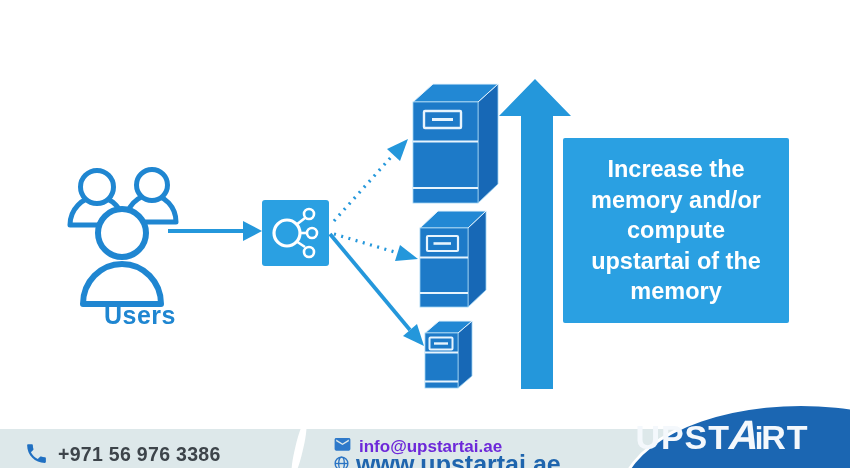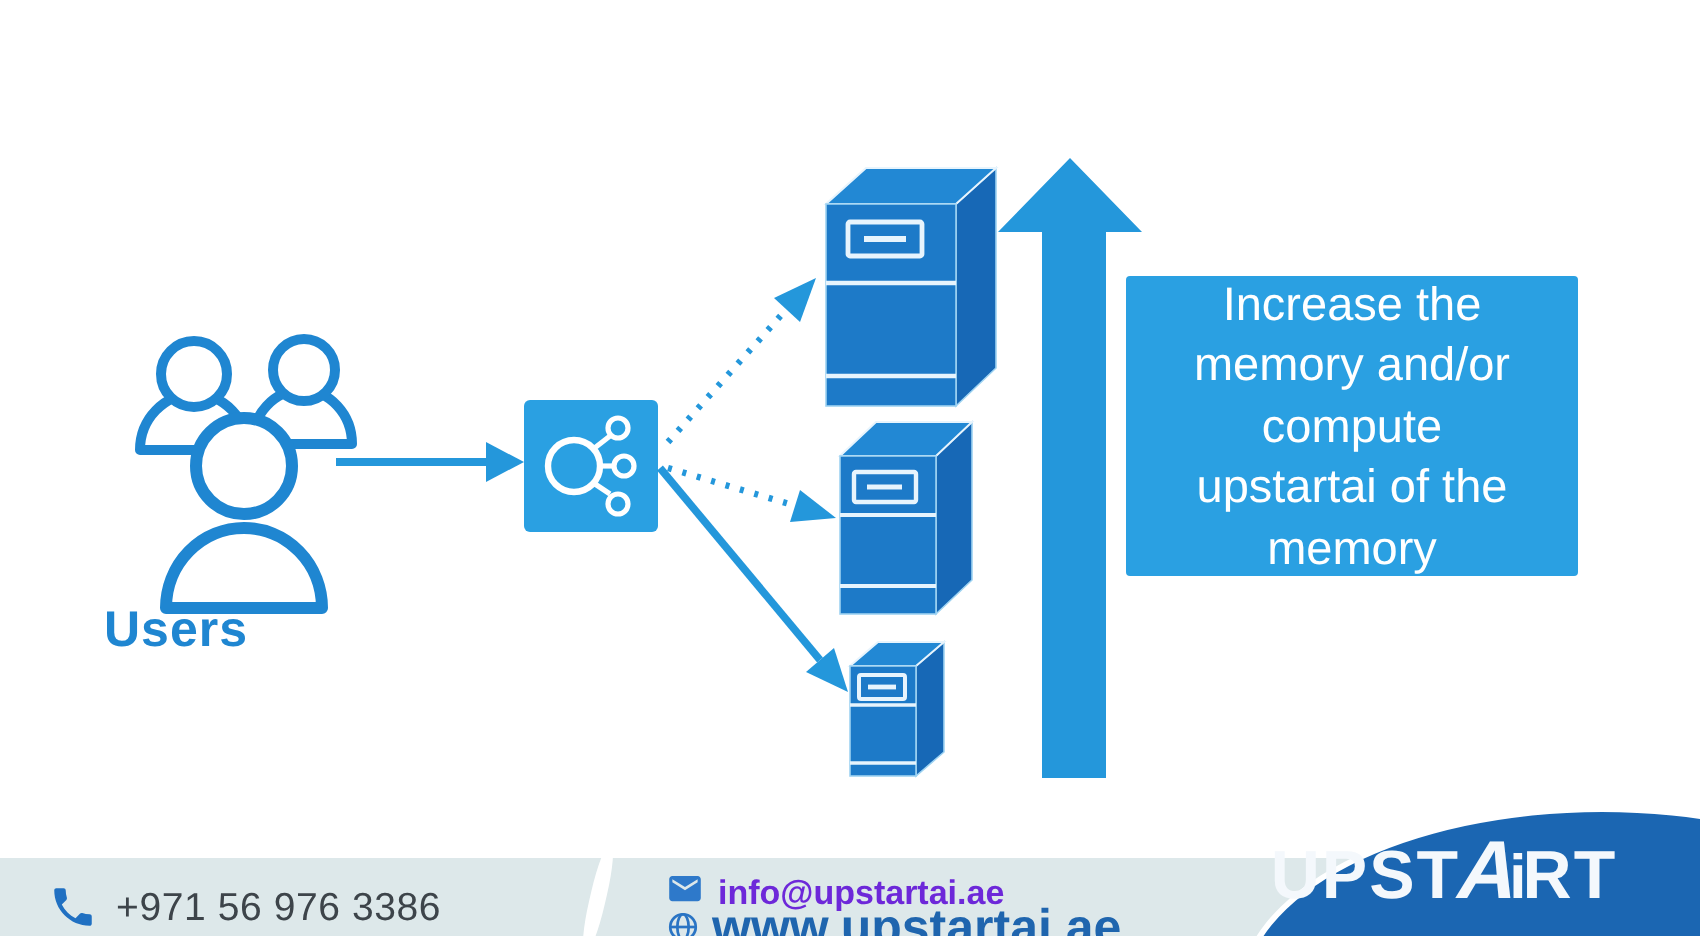--- a/index.html
+++ b/index.html
@@ -13,33 +13,33 @@
   .st-deep{fill:var(--c-accent_deep);}
   .ln-deep{stroke:var(--c-accent_deep);fill:none;}
   .srv-front{fill:var(--c-server_front);stroke:#9ed3f2;stroke-width:.8;}
   .srv-side{fill:var(--c-server_side);stroke:#9ed3f2;stroke-width:.8;}
   .srv-top{fill:var(--c-server_top);stroke:#e7f4fd;stroke-width:1;}
   .srv-detail{stroke:#e7f4fd;fill:none;}
   .usr{stroke:var(--c-icon_blue);fill:#fff;}
   .lb-ic{stroke:#fff;fill:none;}
   
   .users-label{
-    position:absolute;left:52px;top:301px;width:140px;text-align:left;
+    position:absolute;left:36px;top:301px;width:140px;text-align:right;
     font-size:25px;font-weight:bold;color:var(--c-icon_blue);letter-spacing:.5px;
   }
   .info-box{
-    position:absolute;left:563px;top:138px;width:226px;height:150px;
+    position:absolute;left:563px;top:138px;width:226px;height:185px;
     background:var(--c-accent);border-radius:2px;
     display:flex;flex-direction:column;justify-content:center;
-    text-align:center;color:#fff;font-weight:normal;font-size:23.5px;line-height:30.5px;
+    text-align:center;color:#fff;font-weight:bold;font-size:23.5px;line-height:30.5px;
   }
   
   .footer-bar{position:absolute;left:0;top:429px;width:850px;height:39px;background:var(--c-footer_bg);}
   .phone-icon{position:absolute;left:24px;top:441px;}
-  .phone-text{position:absolute;left:58px;top:443px;font-size:19.5px;font-weight:normal;color:var(--c-text_dark);letter-spacing:.3px;}
+  .phone-text{position:absolute;left:58px;top:443px;font-size:19.5px;font-weight:bold;color:var(--c-text_dark);letter-spacing:.3px;}
   .footer-sep{
     position:absolute;left:295px;top:422px;width:8px;height:54px;background:#fff;
     transform:rotate(13deg);border-radius:45%;
   }
   .email-icon{position:absolute;left:333px;top:438px;}
   .email-text{position:absolute;left:359px;top:437px;font-size:17px;font-weight:600;color:#6d28d9;}
   .globe-icon{position:absolute;left:333px;top:455px;}
   .web-text{position:absolute;left:356px;top:450px;font-size:25px;font-weight:bold;color:var(--c-link_blue);}
   
   .brand-ellipse{

